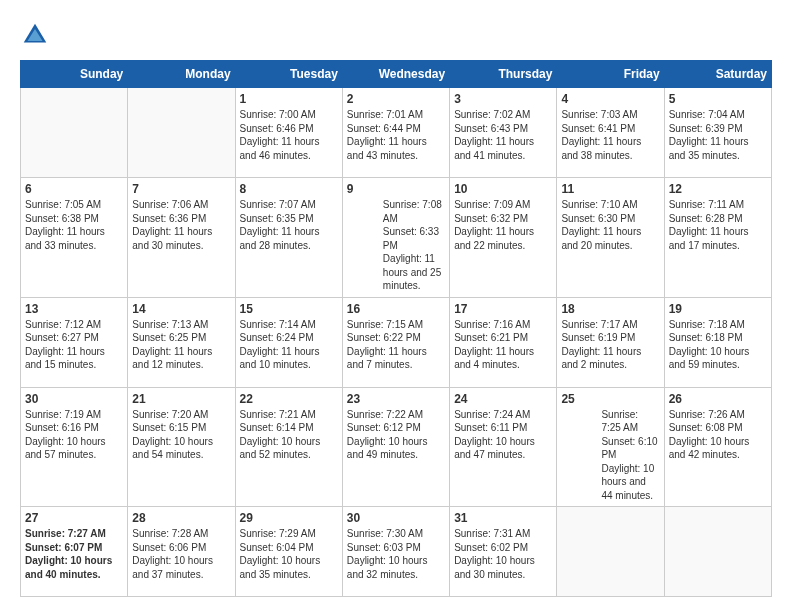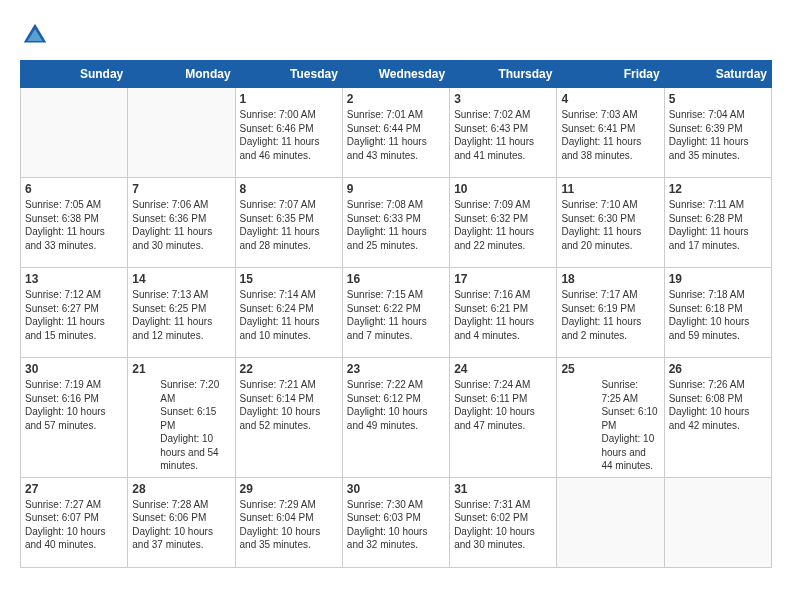--- a/index.html
+++ b/index.html
@@ -169,21 +169,21 @@
 Daylight: 11 hours and 30 minutes.</div>
         </td>
         <td>
           <div class="day-number">8</div>
           <div class="day-info" style="white-space: pre-line;">Sunrise: 7:07 AM
 Sunset: 6:35 PM
 Daylight: 11 hours and 28 minutes.</div>
         </td>
         <td>
           <div class="day-number">9</div>
-          <div class="day-info" style="white-space: pre-line;">Sunrise: 7:08 AM
+          <div class="day-info" style="white-space: pre-line; margin-left: 36px;">Sunrise: 7:08 AM
 Sunset: 6:33 PM
 Daylight: 11 hours and 25 minutes.</div>
         </td>
         <td>
           <div class="day-number">10</div>
           <div class="day-info" style="white-space: pre-line;">Sunrise: 7:09 AM
 Sunset: 6:32 PM
 Daylight: 11 hours and 22 minutes.</div>
         </td>
         <td>
@@ -245,21 +245,21 @@
       </tr>
       <tr>
         <td>
           <div class="day-number">30</div>
           <div class="day-info" style="white-space: pre-line;">Sunrise: 7:19 AM
 Sunset: 6:16 PM
 Daylight: 10 hours and 57 minutes.</div>
         </td>
         <td>
           <div class="day-number">21</div>
-          <div class="day-info" style="white-space: pre-line; margin-left: 28px;">Sunrise: 7:20 AM
+          <div class="day-info" style="white-space: pre-line;">Sunrise: 7:20 AM
 Sunset: 6:15 PM
 Daylight: 10 hours and 54 minutes.</div>
         </td>
         <td>
           <div class="day-number">22</div>
           <div class="day-info" style="white-space: pre-line;">Sunrise: 7:21 AM
 Sunset: 6:14 PM
 Daylight: 10 hours and 52 minutes.</div>
         </td>
         <td>
@@ -283,21 +283,21 @@
         <td>
           <div class="day-number">26</div>
           <div class="day-info" style="white-space: pre-line;">Sunrise: 7:26 AM
 Sunset: 6:08 PM
 Daylight: 10 hours and 42 minutes.</div>
         </td>
       </tr>
       <tr>
         <td>
           <div class="day-number">27</div>
-          <div class="day-info" style="white-space: pre-line;">Sunrise: 7:27 AM
+          <div class="day-info" style="white-space: pre-line; font-weight: bold;">Sunrise: 7:27 AM
 Sunset: 6:07 PM
 Daylight: 10 hours and 40 minutes.</div>
         </td>
         <td>
           <div class="day-number">28</div>
           <div class="day-info" style="white-space: pre-line;">Sunrise: 7:28 AM
 Sunset: 6:06 PM
 Daylight: 10 hours and 37 minutes.</div>
         </td>
         <td>

